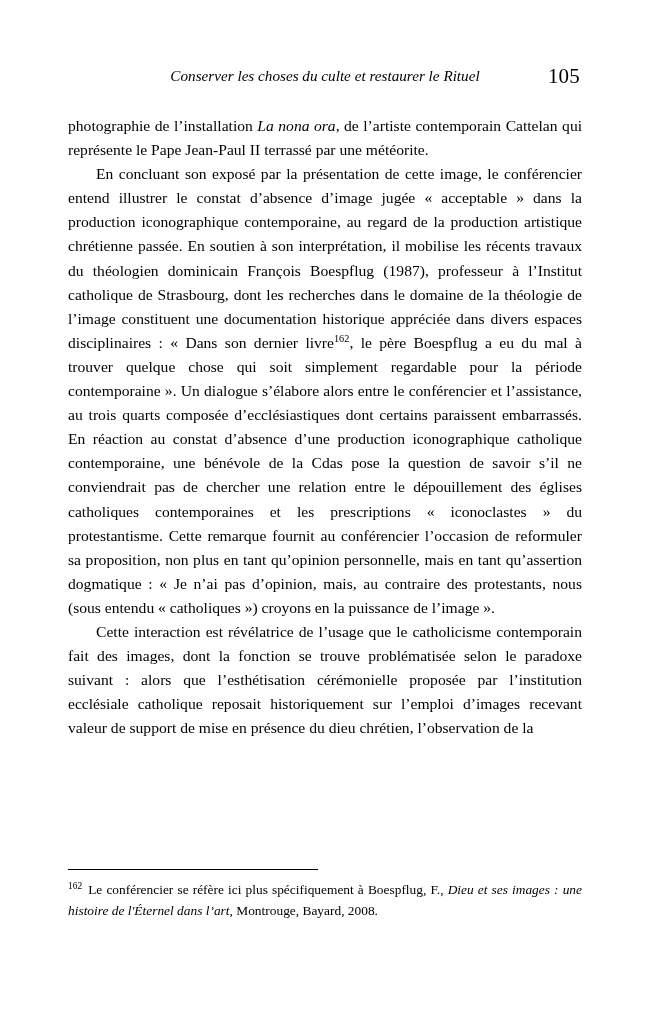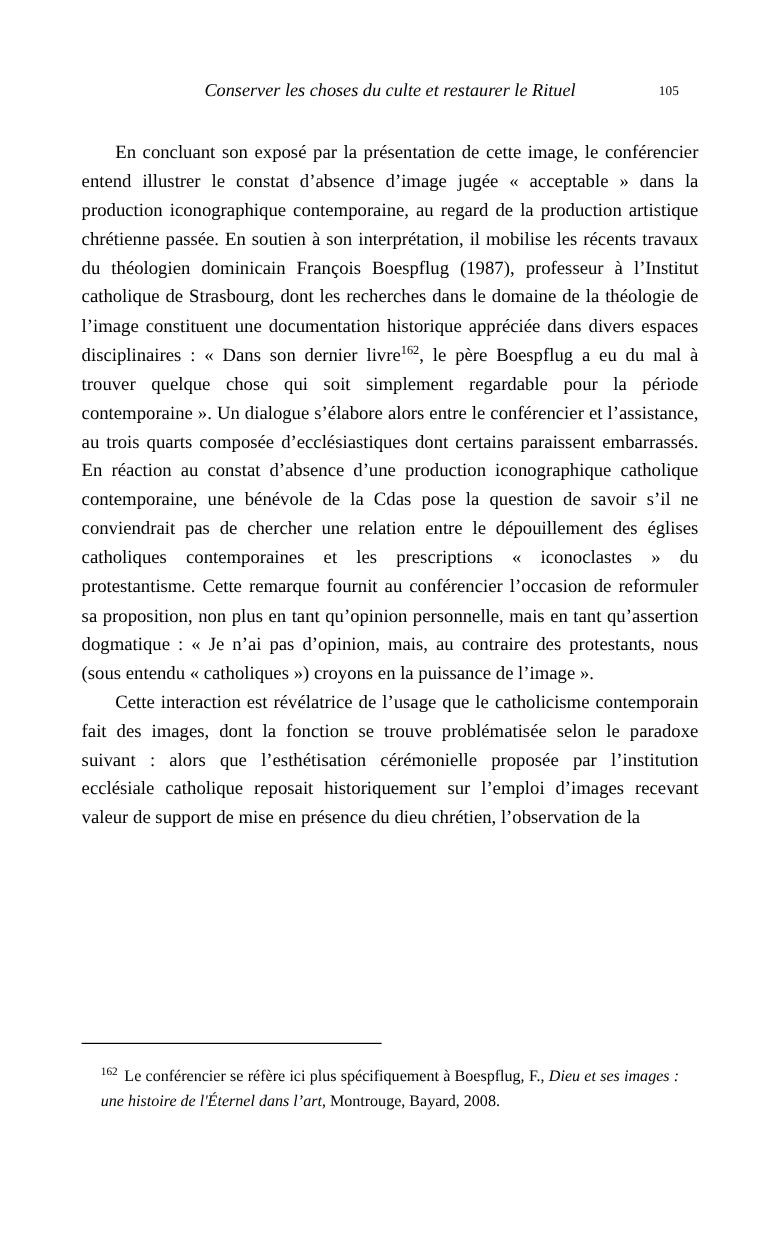--- a/index.html
+++ b/index.html
@@ -40,24 +40,24 @@
     font-size: 15.2px;
     line-height: 24px;
     white-space: nowrap;
   }
   .running-head-title {
     font-style: italic;
     font-size: 15.2px;
   }
   .running-head-pageno {
     position: absolute;
-    right: 16px;
+    right: 2px;
     top: 0;
     font-style: normal;
-    font-size: 11px;
+    font-size: 21px;
     line-height: 24px;
     letter-spacing: 0.2px;
   }
 
   
   .body-col {
     position: absolute;
     left: 68px;
     top: 114px;
     width: 514px;
@@ -102,21 +102,21 @@
     width: 514px;
   }
   .footnote-rule {
     width: 250px;
     height: 0;
     border: 0;
     border-top: 1.1px solid #000000;
     margin: 0 0 9px 0;
   }
   p.footnote {
-    margin: 16px;
+    margin: 0;
     font-size: 13.4px;
     line-height: 21.2px;
     text-align: justify;
     text-justify: inter-word;
     hyphens: none;
     -webkit-hyphens: none;
   }
   sup.fn-num {
     font-size: 0.70em;
     vertical-align: super;
@@ -128,20 +128,21 @@
 <body>
 
 <div class="page">
 
   <div class="running-head">
     <span class="running-head-title">Conserver les choses du culte et restaurer le Rituel</span>
     <span class="running-head-pageno">105</span>
   </div>
 
   <div class="body-col">
+    <p class="para"><span>photographie de l’installation </span><em>La nona ora</em><span>, de l’artiste contemporain Cattelan qui représente le Pape Jean-Paul II terrassé par une météorite.</span></p>
     <p class="para indented gap-before"><span>En concluant son exposé par la présentation de cette image, le conférencier entend illustrer le constat d’absence d’image jugée «&nbsp;acceptable&nbsp;» dans la production iconographique contemporaine, au regard de la production artistique chrétienne passée. En soutien à son interprétation, il mobilise les récents travaux du théologien dominicain François Boespflug (1987), professeur à l’Institut catholique de Strasbourg, dont les recherches dans le domaine de la théologie de l’image constituent une documentation historique appréciée dans divers espaces disciplinaires&nbsp;: «&nbsp;Dans son dernier livre</span><sup class="fn-ref">162</sup><span>, le père Boespflug a eu du mal à trouver quelque chose qui soit simplement regardable pour la période contemporaine&nbsp;». Un dialogue s’élabore alors entre le conférencier et l’assistance, au trois quarts composée d’ecclésiastiques dont certains paraissent embarrassés. En réaction au constat d’absence d’une production iconographique catholique contemporaine, une bénévole de la Cdas pose la question de savoir s’il ne conviendrait pas de chercher une relation entre le dépouillement des églises catholiques contemporaines et les prescriptions «&nbsp;iconoclastes&nbsp;» du protestantisme. Cette remarque fournit au conférencier l’occasion de reformuler sa proposition, non plus en tant qu’opinion personnelle, mais en tant qu’assertion dogmatique&nbsp;: «&nbsp;Je n’ai pas d’opinion, mais, au contraire des protestants, nous (sous entendu «&nbsp;catholiques&nbsp;») croyons en la puissance de l’image&nbsp;».</span></p>
     <p class="para indented gap-before"><span>Cette interaction est révélatrice de l’usage que le catholicisme contemporain fait des images, dont la fonction se trouve problématisée selon le paradoxe suivant&nbsp;: alors que l’esthétisation cérémonielle proposée par l’institution ecclésiale catholique reposait historiquement sur l’emploi d’images recevant valeur de support de mise en présence du dieu chrétien, l’observation de la</span></p>
   </div>
 
   <div class="footnote-area">
     <hr class="footnote-rule">
     <p class="footnote">
       <sup class="fn-num">162</sup><span><span> Le conférencier se réfère ici plus spécifiquement à Boespflug, F., </span><em>Dieu et ses images&nbsp;: une histoire de l'Éternel dans l’art</em><span>, Montrouge, Bayard, 2008.</span></span>
     </p>
   </div>

